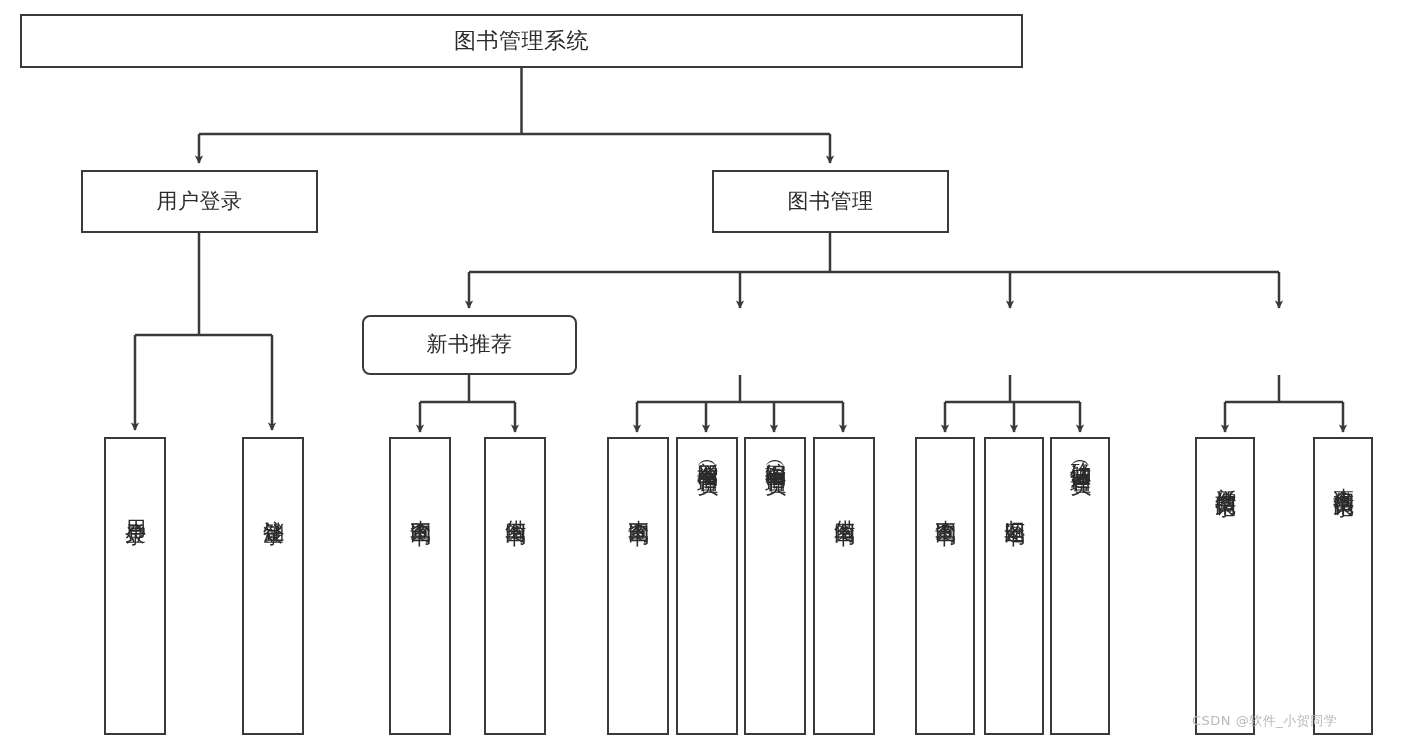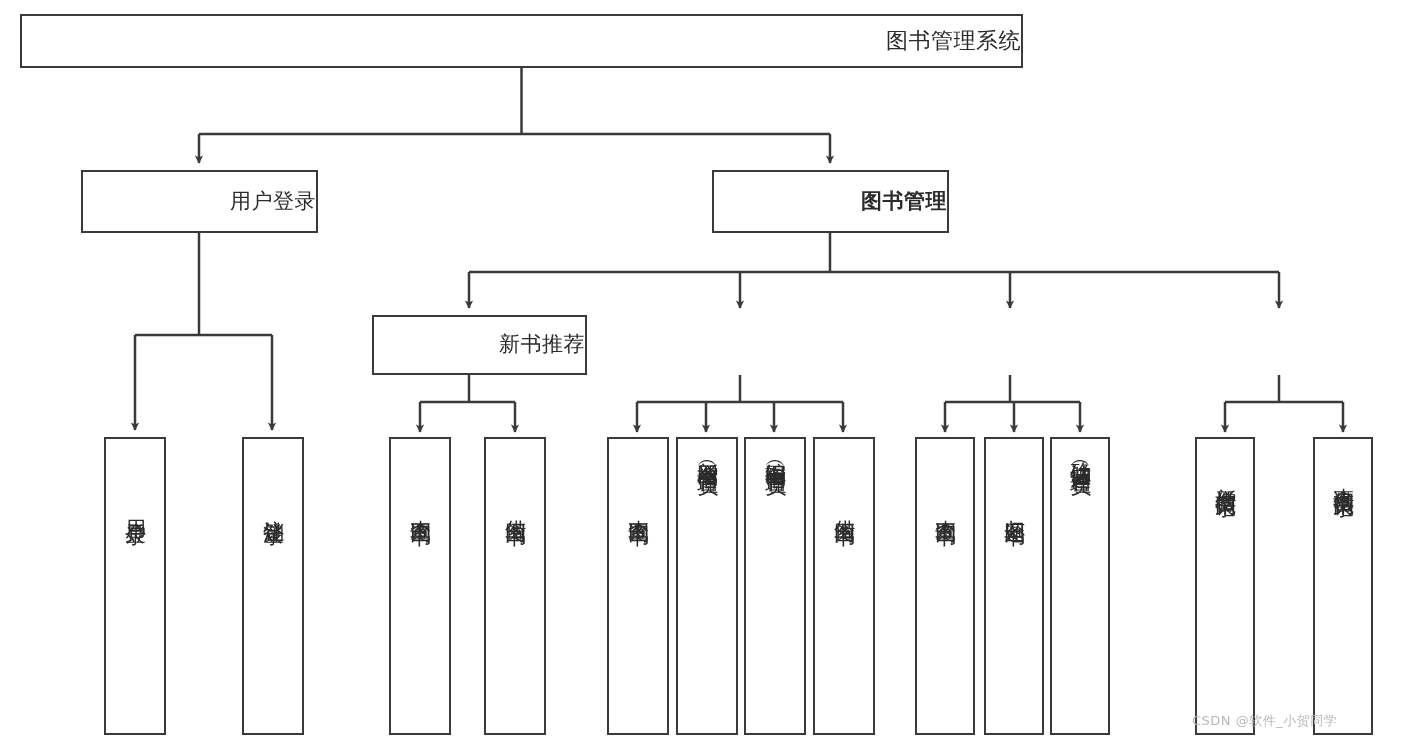--- a/index.html
+++ b/index.html
@@ -26,21 +26,21 @@
     height: 747px;
     pointer-events: none;
   }
   .node {
     position: absolute;
     box-sizing: border-box;
     background: #ffffff;
     border: 2.5px solid #3a3a3a;
     display: flex;
     align-items: center;
-    justify-content: flex-end;
+    justify-content: center;
     z-index: 2;
   }
   .node-label {
     color: #2b2b2b;
     line-height: 1.12;
     white-space: pre;
     text-align: center;
   }
   
   .node.horiz .node-label {
@@ -137,25 +137,25 @@
   </svg>
 
   <div class="node horiz" id="node-root" style="left:20px; top:14px; width:1003px; height:54px;">
     <span class="node-label">图书管理系统</span>
   </div>
 
   <div class="node horiz" style="left:81px; top:170px; width:237px; height:63px;">
     <span class="node-label">用户登录</span>
   </div>
 
-  <div class="node horiz" style="left:712px; top:170px; width:237px; height:63px;font-weight:bold;">
+  <div class="node horiz" style="left:712px; top:170px; width:237px; height:63px;">
     <span class="node-label">图书管理</span>
   </div>
 
-  <div class="node horiz" style="left:372px; top:315px; width:215px; height:60px;">
+  <div class="node horiz" style="left:362px; top:315px; width:215px; height:60px;border-radius:8px;">
     <span class="node-label">新书推荐</span>
   </div>
 
 
 
 
   <div class="node vert" style="left:104px; top:437px; width:62px; height:298px; padding-top:64px;">
     <span class="node-label">用户登录</span>
   </div>
 

